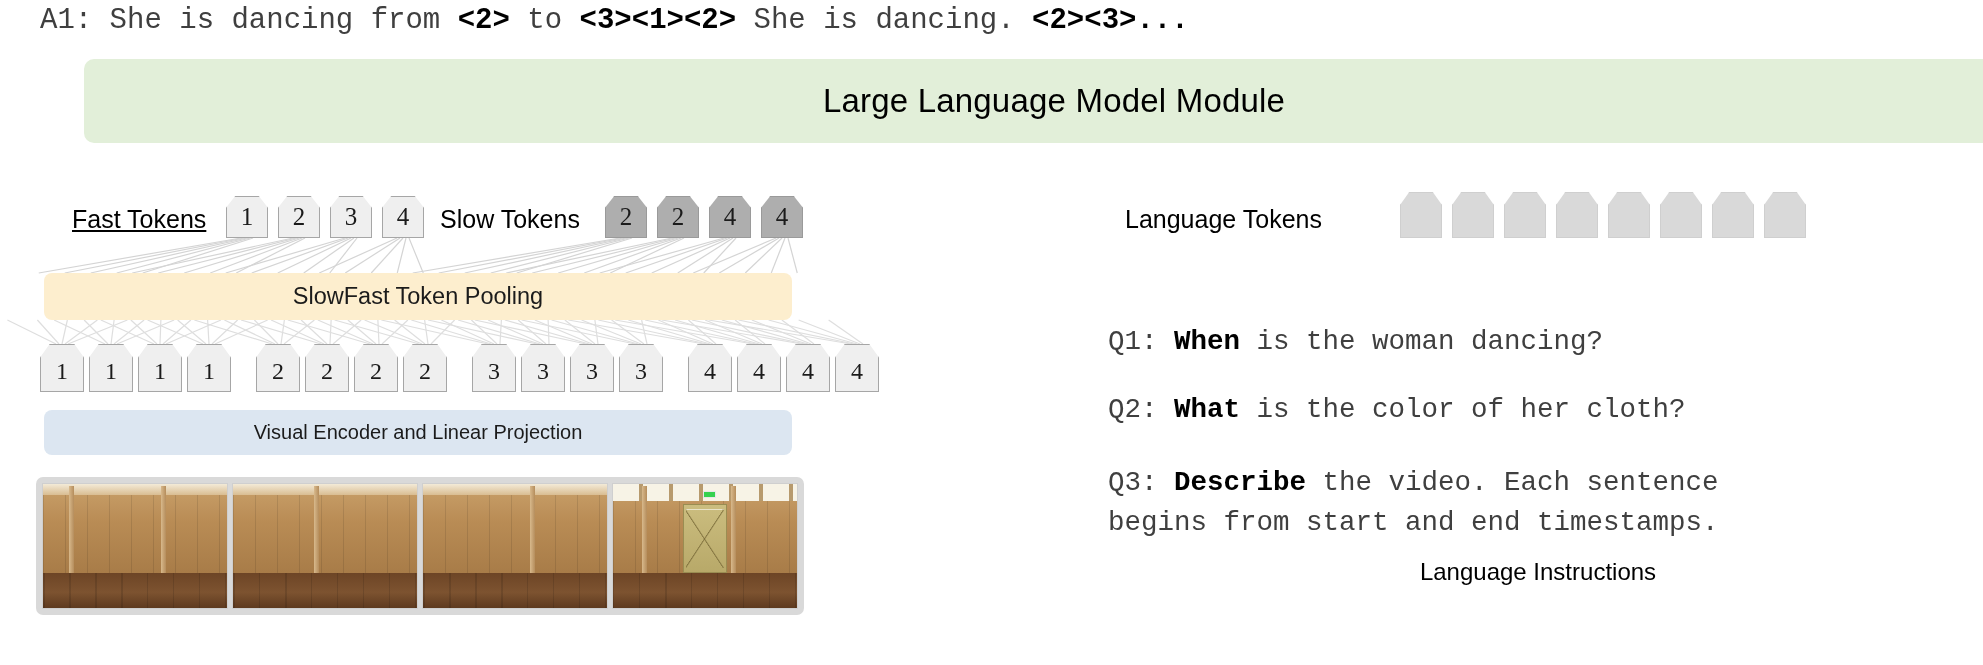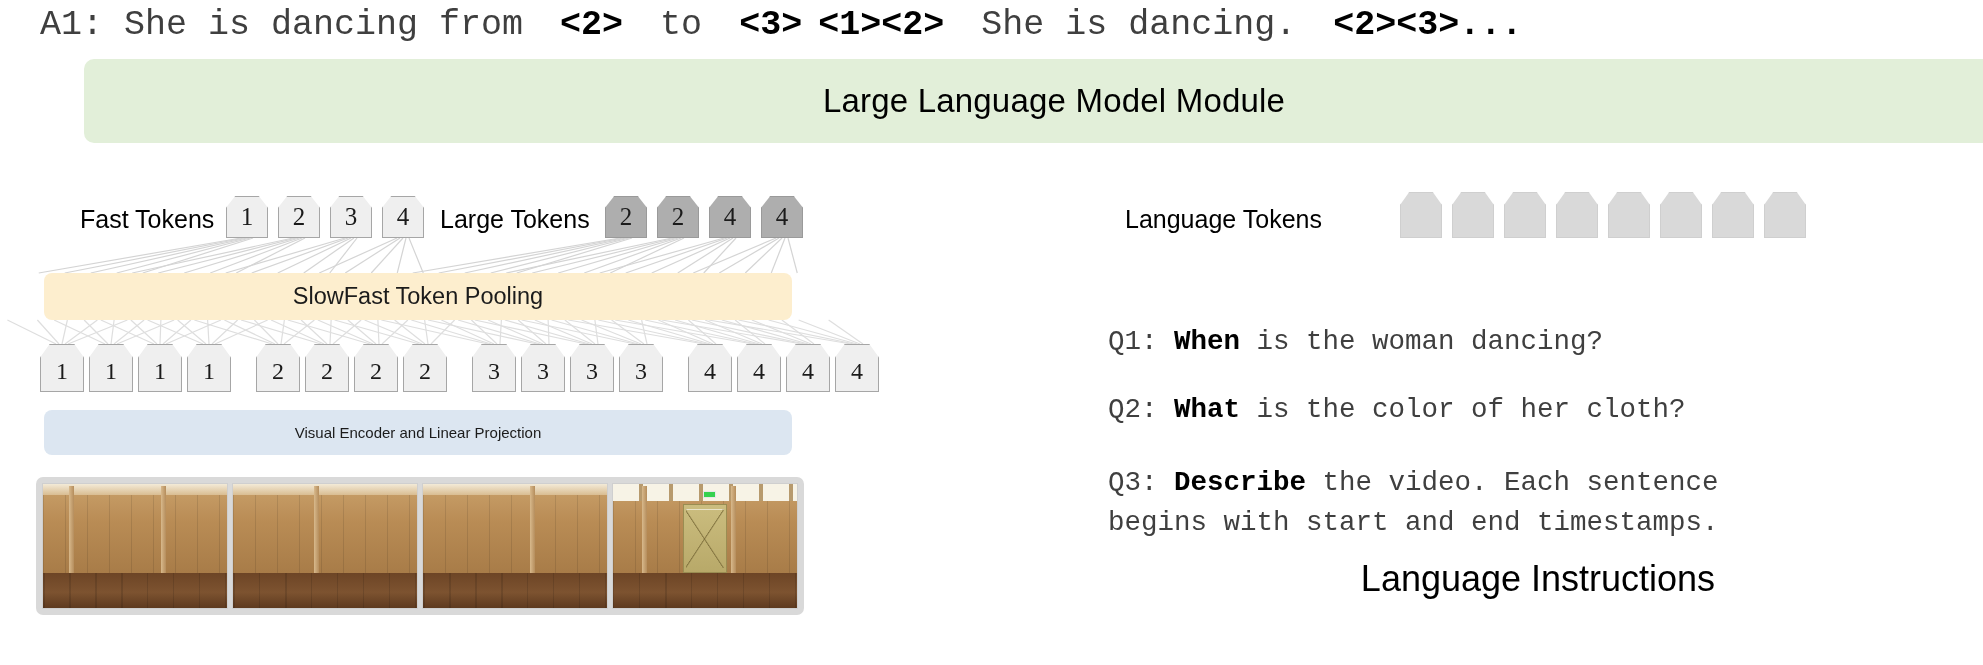--- a/index.html
+++ b/index.html
@@ -13,27 +13,26 @@
     position: relative;
     font-family: "Liberation Sans", sans-serif;
     overflow: hidden;
   }
 
   
   #answer-strip {
     position: absolute;
     left: 40px; top: 4px;
     width: 1940px; height: 42px;
-    display: flex; align-items: center;
+    display: flex; 
     font-family: "Liberation Mono", monospace;
-    font-size: 35px;
+    font-size: 29px;
     letter-spacing: 0px;
     color: #3f3f3f;
     white-space: pre;
-    gap: 16px;
   }
   #answer-strip .tok { font-weight: bold; color: #000000; }
 
   
   #llm-module {
     position: absolute;
     left: 40px; top: 59px;
     width: 1940px; height: 84px;
     background: #e2efd9;
     border-radius: 10px;
@@ -78,21 +77,21 @@
     width: 800px; height: 48px;
   }
   .row-label {
     position: absolute;
     font-family: "Liberation Sans", sans-serif;
     font-size: 25px;
     color: #000000;
     white-space: nowrap;
     bottom: 4px;
   }
-  #fast-tokens-label { left: 40px; }
+  #fast-tokens-label { left: 32px; text-decoration: underline; }
   #slow-tokens-label { left: 400px; }
 
   #fast-token-group {
     position: absolute; left: 186px; bottom: 0;
     display: flex; gap: 10px;
   }
   #slow-token-group {
     position: absolute; left: 565px; bottom: 0;
     display: flex; gap: 10px;
   }
@@ -154,21 +153,21 @@
   
   #encoder-band {
     position: absolute;
     left: 44px; top: 410px;
     width: 748px; height: 45px;
     background: #dce6f1;
     border-radius: 8px;
     display: flex; align-items: center; justify-content: center;
   }
   #encoder-band .band-label {
-    font-size: 15px; color: #1b1b1b;
+    font-size: 20px; color: #1b1b1b;
   }
 
   
   #video-strip {
     position: absolute;
     left: 36px; top: 477px;
     width: 768px; height: 138px;
     background: #d9d9d9;
     border-radius: 7px;
     padding: 6px;
@@ -255,21 +254,21 @@
   .question { margin-bottom: 26px; white-space: pre-wrap; margin-top: 40px; }
   .question .kw { font-weight: bold; color: #000000; }
   #question-3 { line-height: 1.45; }
 
   #language-instructions-caption {
     position: absolute;
     left: 1108px; top: 558px;
     width: 860px;
     text-align: center;
     font-family: "Liberation Sans", sans-serif;
-    font-size: 36px;
+    font-size: 24px;
     color: #000000;
   }
 </style>
 </head>
 <body>
 
 <div id="answer-strip"><span>A1: She is dancing from </span><span class="tok">&lt;2&gt;</span><span> to </span><span class="tok">&lt;3&gt;</span><span class="tok">&lt;1&gt;&lt;2&gt;</span><span> She is dancing. </span><span class="tok">&lt;2&gt;&lt;3&gt;...</span></div>
 
 <div id="llm-module">
   <span class="band-label">Large Language Model Module</span>
@@ -403,21 +402,21 @@
 </svg>
 
 <div id="token-row-top">
   <span class="row-label" id="fast-tokens-label">Fast Tokens</span>
   <div id="fast-token-group">
       <div class="token">1</div>
       <div class="token">2</div>
       <div class="token">3</div>
       <div class="token">4</div>
     </div>
-  <span class="row-label" id="slow-tokens-label">Large Tokens</span>
+  <span class="row-label" id="slow-tokens-label">Slow Tokens</span>
   <div id="slow-token-group">
       <div class="token dark">2</div>
       <div class="token dark">2</div>
       <div class="token dark">4</div>
       <div class="token dark">4</div>
     </div>
 </div>
 
 <div id="language-token-row">
   <span class="row-label" id="language-tokens-label">Language Tokens</span>
@@ -542,16 +541,16 @@
       </div>
     </div>
   </div>
 
 </div>
 
 <div id="question-list">
   <div class="question" id="question-1"><span>Q1: </span><span class="kw">When</span><span> is the woman dancing?</span></div>
   <div class="question" id="question-2"><span>Q2: </span><span class="kw">What</span><span> is the color of her cloth?</span></div>
   <div class="question" id="question-3"><span>Q3: </span><span class="kw">Describe</span><span> the video. Each sentence
-begins with start and end timestamps.</span></div>
+begins from start and end timestamps.</span></div>
 </div>
 
 <div id="language-instructions-caption">Language Instructions</div>
 
 </body></html>

